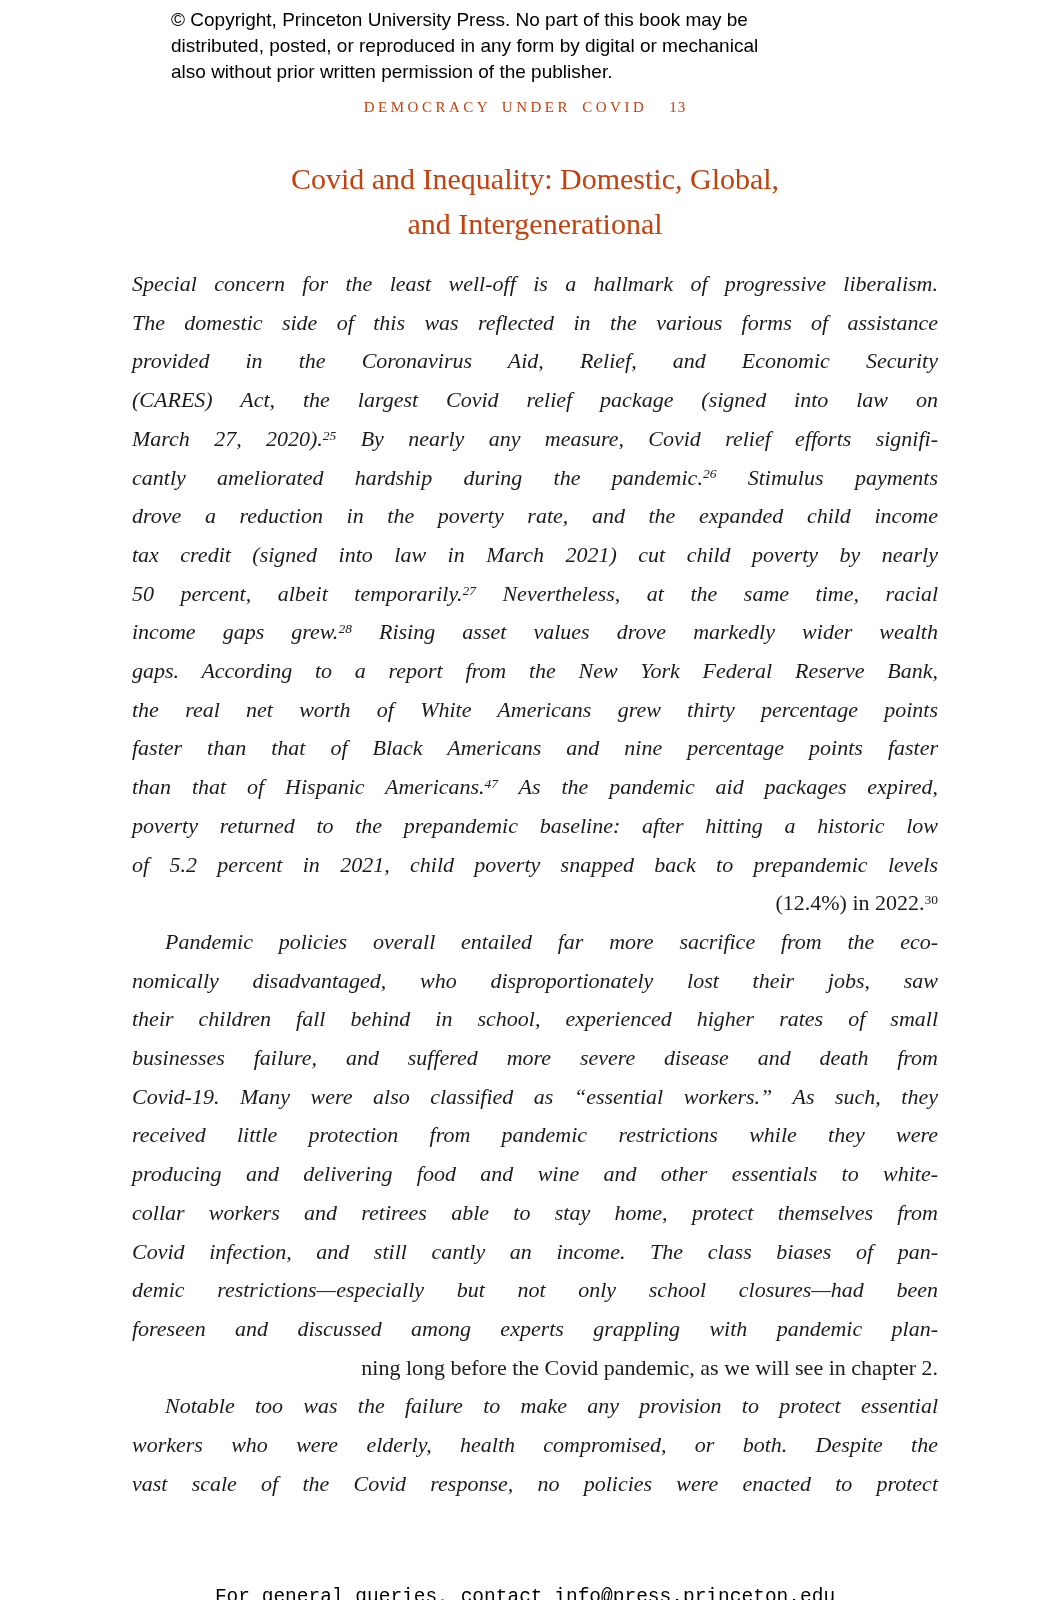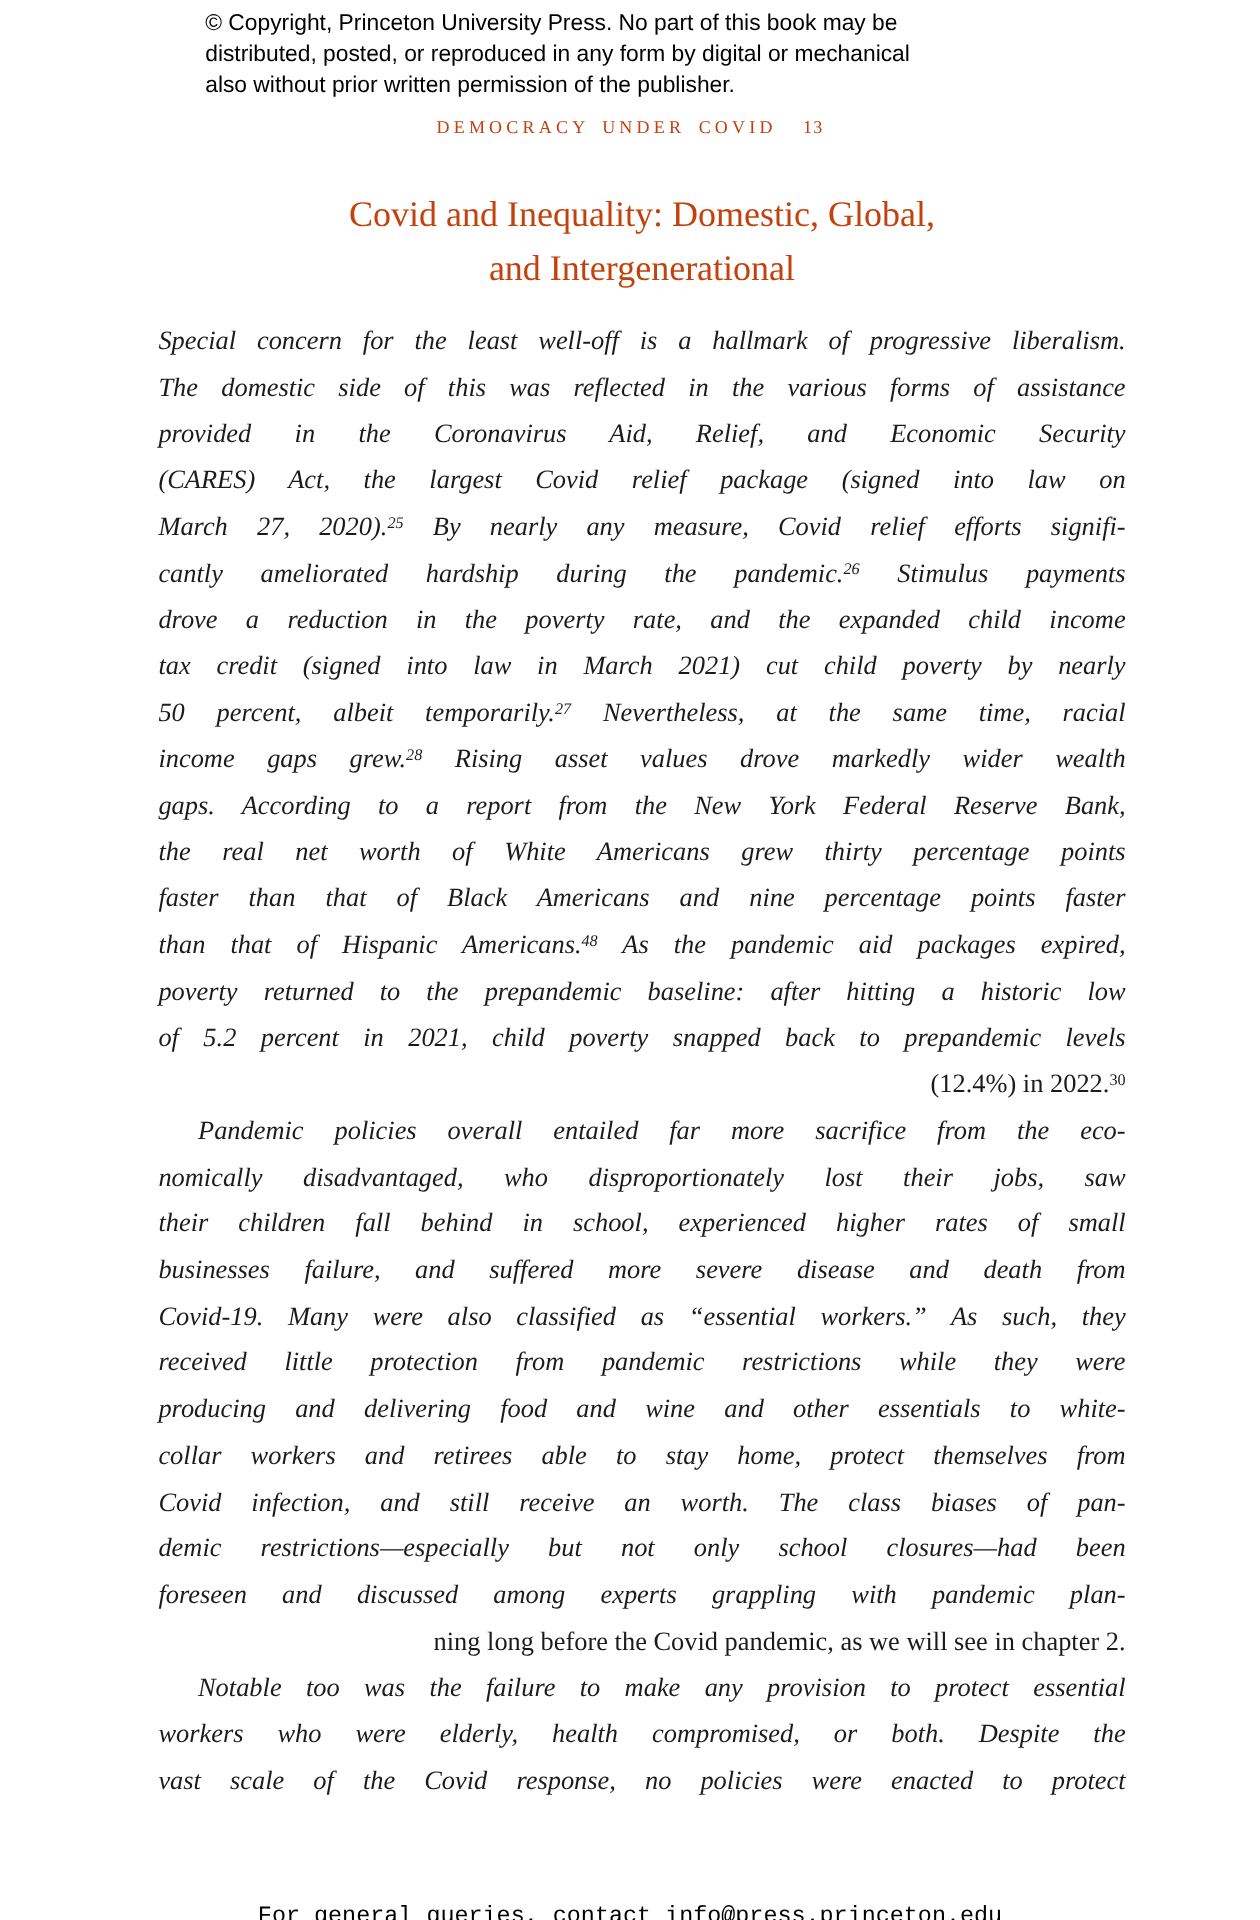--- a/index.html
+++ b/index.html
@@ -117,35 +117,35 @@
       <div class="line jl"><span>(CARES) Act, the largest Covid relief package (signed into law on</span></div>
       <div class="line jl"><span>March 27, 2020).</span><sup>25</sup><span> By nearly any measure, Covid relief efforts signifi-</span></div>
       <div class="line jl"><span>cantly ameliorated hardship during the pandemic.</span><sup>26</sup><span> Stimulus payments</span></div>
       <div class="line jl"><span>drove a reduction in the poverty rate, and the expanded child income</span></div>
       <div class="line jl"><span>tax credit (signed into law in March 2021) cut child poverty by nearly</span></div>
       <div class="line jl"><span>50 percent, albeit temporarily.</span><sup>27</sup><span> Nevertheless, at the same time, racial</span></div>
       <div class="line jl"><span>income gaps grew.</span><sup>28</sup><span> Rising asset values drove markedly wider wealth</span></div>
       <div class="line jl"><span>gaps. According to a report from the New York Federal Reserve Bank,</span></div>
       <div class="line jl"><span>the real net worth of White Americans grew thirty percentage points</span></div>
       <div class="line jl"><span>faster than that of Black Americans and nine percentage points faster</span></div>
-      <div class="line jl"><span>than that of Hispanic Americans.</span><sup>48</sup><span> As the pandemic aid packages expired,</span></div>
+      <div class="line jl"><span>than that of Hispanic Americans.</span><sup>47</sup><span> As the pandemic aid packages expired,</span></div>
       <div class="line jl"><span>poverty returned to the prepandemic baseline: after hitting a historic low</span></div>
       <div class="line jl"><span>of 5.2 percent in 2021, child poverty snapped back to prepandemic levels</span></div>
       <div class="line"><span>(12.4%) in 2022.</span><sup>30</sup></div>
     </div>
     <div class="para indent">
       <div class="line jl"><span>Pandemic policies overall entailed far more sacrifice from the eco-</span></div>
       <div class="line jl"><span>nomically disadvantaged, who disproportionately lost their jobs, saw</span></div>
       <div class="line jl"><span>their children fall behind in school, experienced higher rates of small</span></div>
       <div class="line jl"><span>businesses failure, and suffered more severe disease and death from</span></div>
       <div class="line jl"><span>Covid-19. Many were also classified as “essential workers.” As such, they</span></div>
       <div class="line jl"><span>received little protection from pandemic restrictions while they were</span></div>
       <div class="line jl"><span>producing and delivering food and wine and other essentials to white-</span></div>
       <div class="line jl"><span>collar workers and retirees able to stay home, protect themselves from</span></div>
-      <div class="line jl"><span>Covid infection, and still receive an worth. The class biases of pan-</span></div>
+      <div class="line jl"><span>Covid infection, and still cantly an income. The class biases of pan-</span></div>
       <div class="line jl"><span>demic restrictions—especially but not only school closures—had been</span></div>
       <div class="line jl"><span>foreseen and discussed among experts grappling with pandemic plan-</span></div>
       <div class="line"><span>ning long before the Covid pandemic, as we will see in chapter 2.</span></div>
     </div>
     <div class="para indent">
       <div class="line jl"><span>Notable too was the failure to make any provision to protect essential</span></div>
       <div class="line jl"><span>workers who were elderly, health compromised, or both. Despite the</span></div>
       <div class="line jl"><span>vast scale of the Covid response, no policies were enacted to protect</span></div>
     </div>
   </div>

